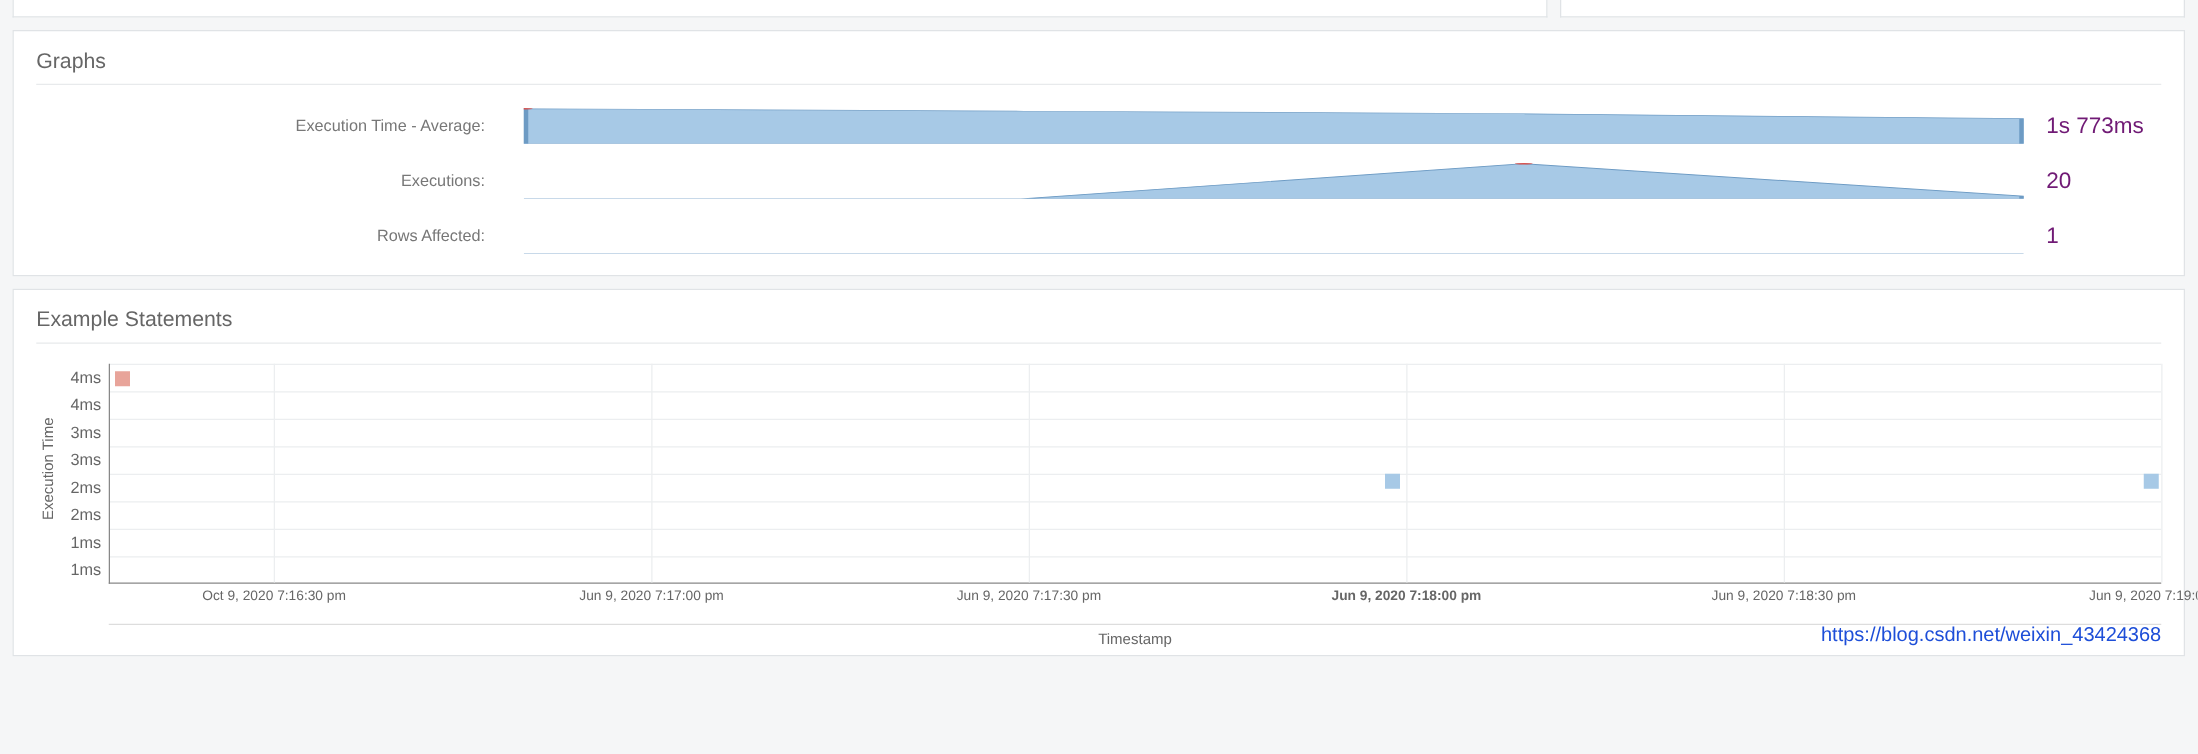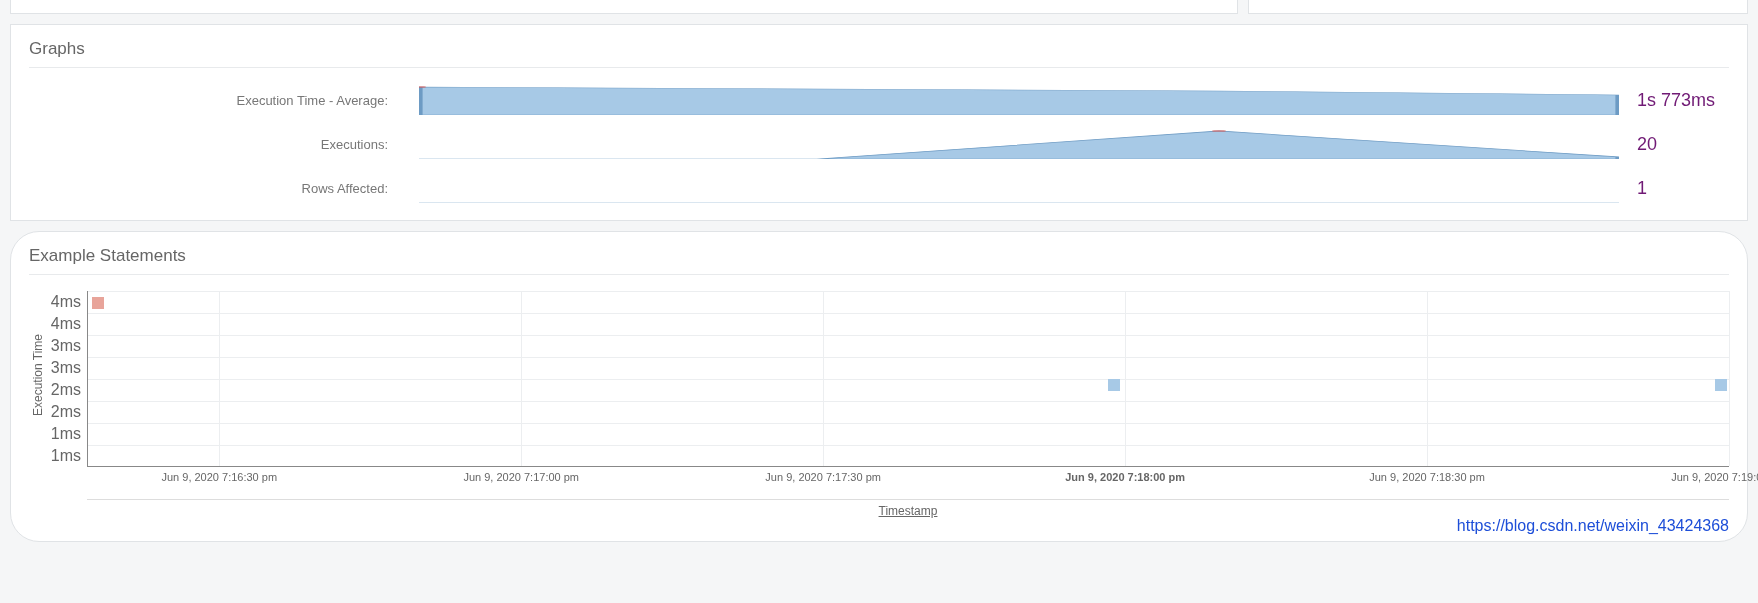--- a/index.html
+++ b/index.html
@@ -95,21 +95,21 @@
   .y-ticks {
     display: flex;
     flex-direction: column;
     width: 40px;
     align-items: flex-end;
     padding-right: 6px;
   }
   .y-tick {
     height: 22px;
     line-height: 22px;
-    font-size: 16px;
+    font-size: 13px;
     color: #666;
   }
   .plot-area {
     flex: 1;
     display: flex;
     flex-direction: column;
   }
   .grid {
     position: relative;
     height: 176px;
@@ -147,31 +147,30 @@
     white-space: nowrap;
     transform: translateX(-50%);
   }
   .x-axis-title {
     text-align: center;
     font-size: 12px;
     color: #666;
     padding: 4px 0 2px 0;
     border-top: 1px solid #ddd;
     margin-top: 10px;
-    text-decoration: underline;
   }
   .watermark {
     position: absolute;
     right: 18px;
     bottom: 6px;
     color: #1d4ed8;
     font-size: 16px;
     pointer-events: none;
   }
-  .panel-es { position: relative; padding-bottom: 21px; border-radius: 29px; }
+  .panel-es { position: relative; padding-bottom: 4px; }
 </style>
 </head>
 <body>
 
 <div class="top-strip">
   <div class="top-left"></div>
   <div class="top-right"></div>
 </div>
 
 <div class="panel">
@@ -240,21 +239,21 @@
           <div class="grid-col" style="left: 26.4%;"></div>
           <div class="grid-col" style="left: 44.8%;"></div>
           <div class="grid-col" style="left: 63.2%;"></div>
           <div class="grid-col" style="left: 81.6%;"></div>
           <div class="grid-col" style="left: 100%;"></div>
           <div class="point pt-red" style="left: 0.6%; top: 11.7333px;"></div>
           <div class="point pt-blue" style="left: 62.5%; top: 93.8667px;"></div>
           <div class="point pt-blue" style="left: 99.5%; top: 93.8667px;"></div>
         </div>
       <div class="x-ticks" id="x-ticks">
-          <div class="x-tick" style="left: 8%;">Jun 9, 2020 7:16:30 pm</div>
+          <div class="x-tick" style="left: 8%;">Oct 9, 2020 7:16:30 pm</div>
           <div class="x-tick" style="left: 26.4%;">Jun 9, 2020 7:17:00 pm</div>
           <div class="x-tick" style="left: 44.8%;">Jun 9, 2020 7:17:30 pm</div>
           <div class="x-tick" style="left: 63.2%; font-weight: bold;">Jun 9, 2020 7:18:00 pm</div>
           <div class="x-tick" style="left: 81.6%;">Jun 9, 2020 7:18:30 pm</div>
           <div class="x-tick" style="left: 100%;">Jun 9, 2020 7:19:00 pm</div>
         </div>
       <div class="x-axis-title">Timestamp</div>
     </div>
   </div>
 

